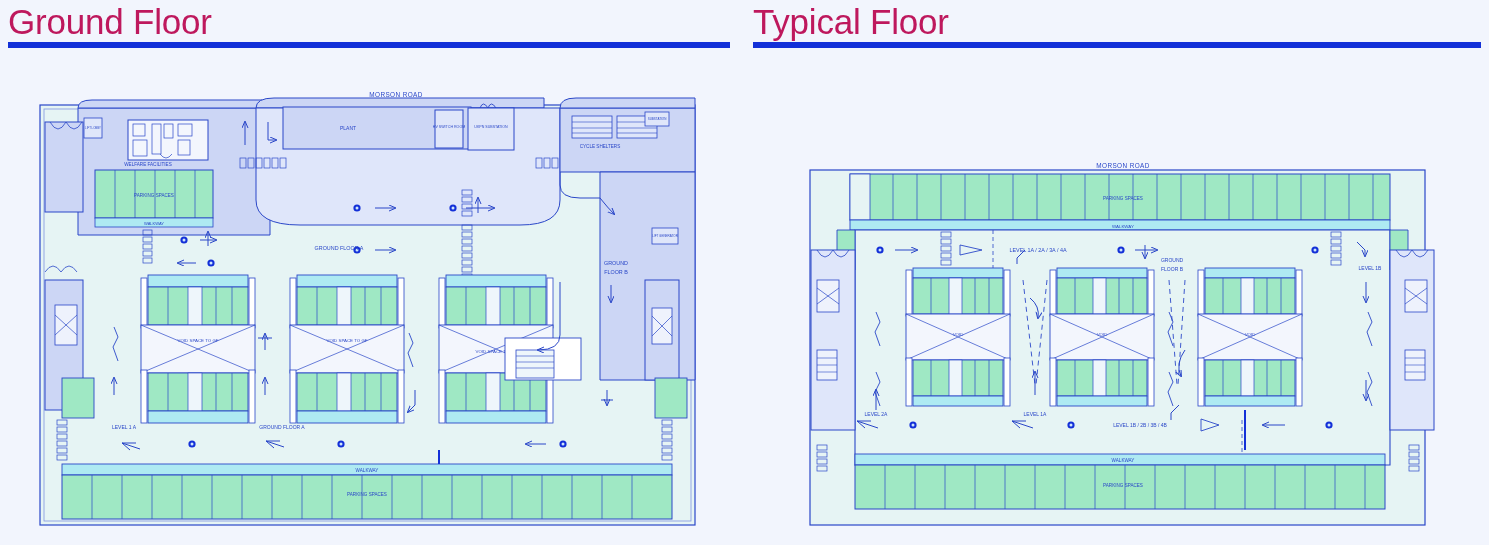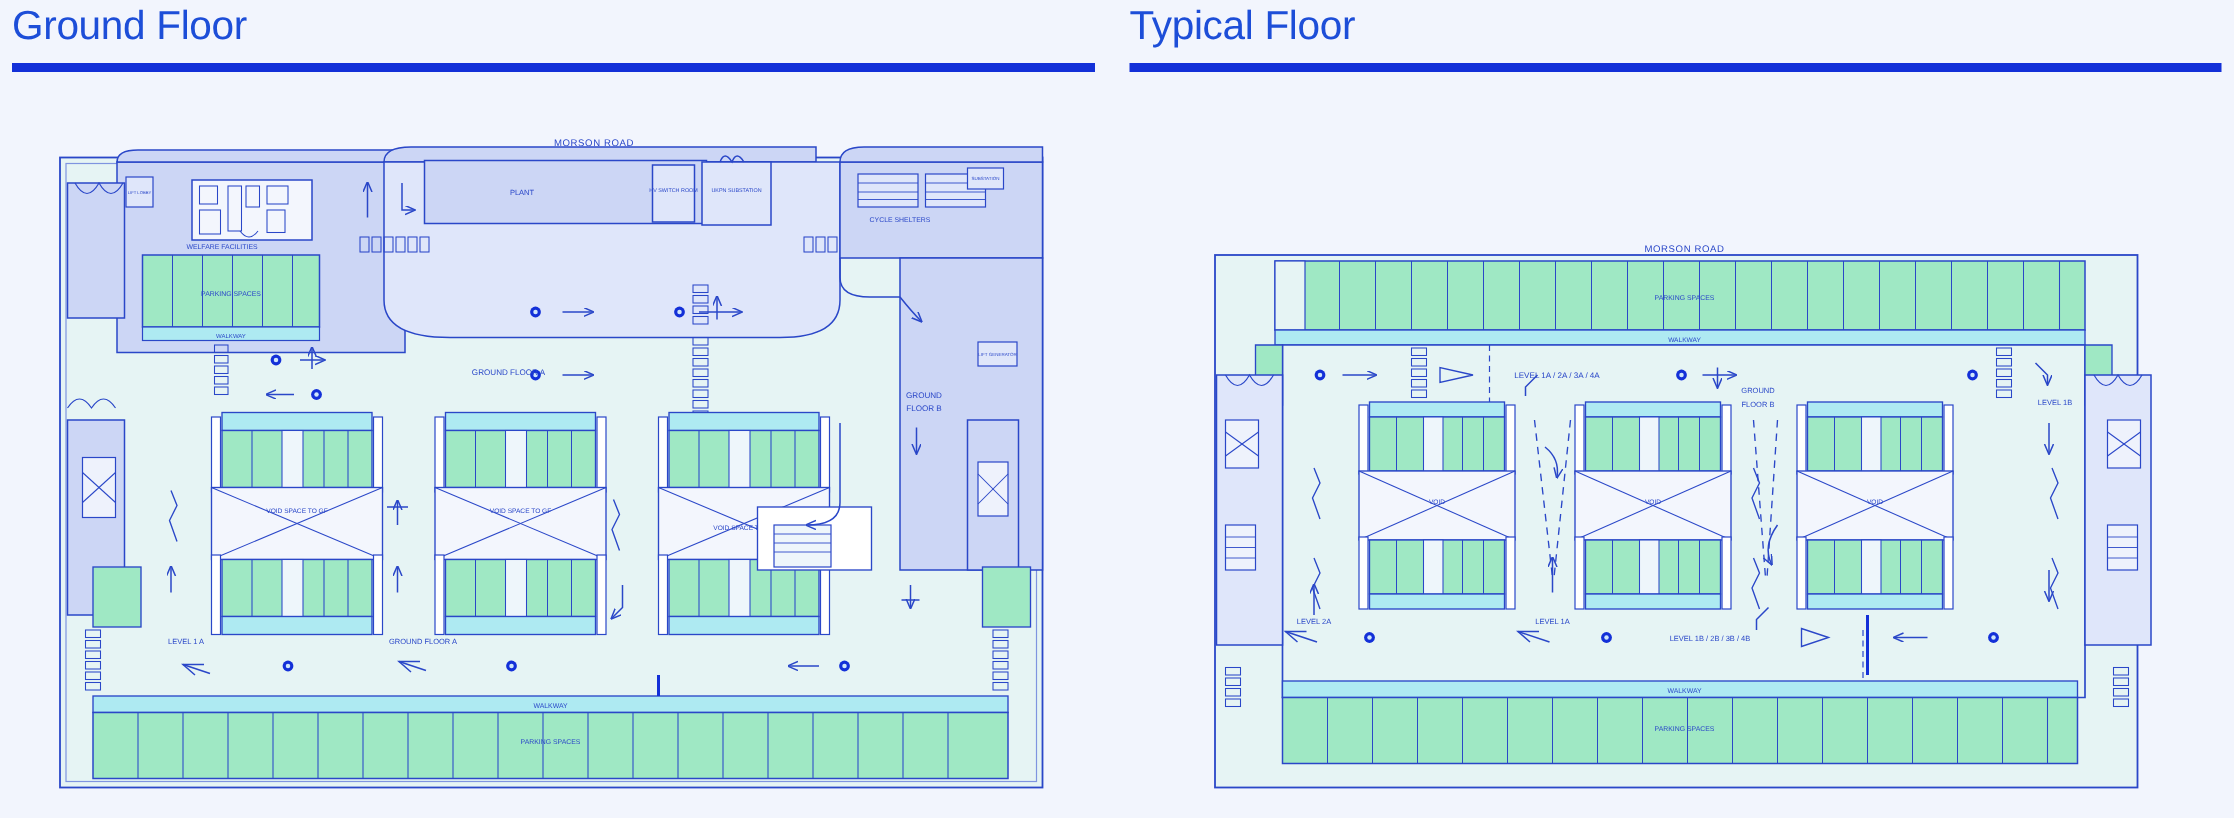--- a/index.html
+++ b/index.html
@@ -2,21 +2,21 @@
 <html><head>
 <meta charset="utf-8">
 <style>
   html,body{margin:0;padding:0;background:#f2f5fd;}
   body{width:1489px;height:545px;overflow:hidden;font-family:"Liberation Sans",sans-serif;}
   .page{position:relative;width:1489px;height:545px;background:#f2f5fd;}
   .panel{position:absolute;top:0;height:545px;}
   #panel-ground{left:0;width:745px;}
   #panel-typical{left:745px;width:744px;}
   .panel-head{position:relative;height:50px;}
-  .panel-title{position:absolute;left:8px;top:2px;font-size:27px;color:#1d4ed8;letter-spacing:-0.2px;}
+  .panel-title{position:absolute;left:8px;top:2px;font-size:35px;color:#be185d;letter-spacing:-0.2px;}
   .panel-rule{position:absolute;left:8px;top:42px;height:6px;background:#1330d8;}
   #panel-ground .panel-rule{width:722px;}
   #panel-typical .panel-rule{width:728px;}
   .plan-wrap{position:absolute;left:0;top:50px;width:100%;height:495px;}
   svg{display:block;}
   text{font-family:"Liberation Sans",sans-serif;fill:#2a47c8;}
 </style>
 </head>
 <body>
 

